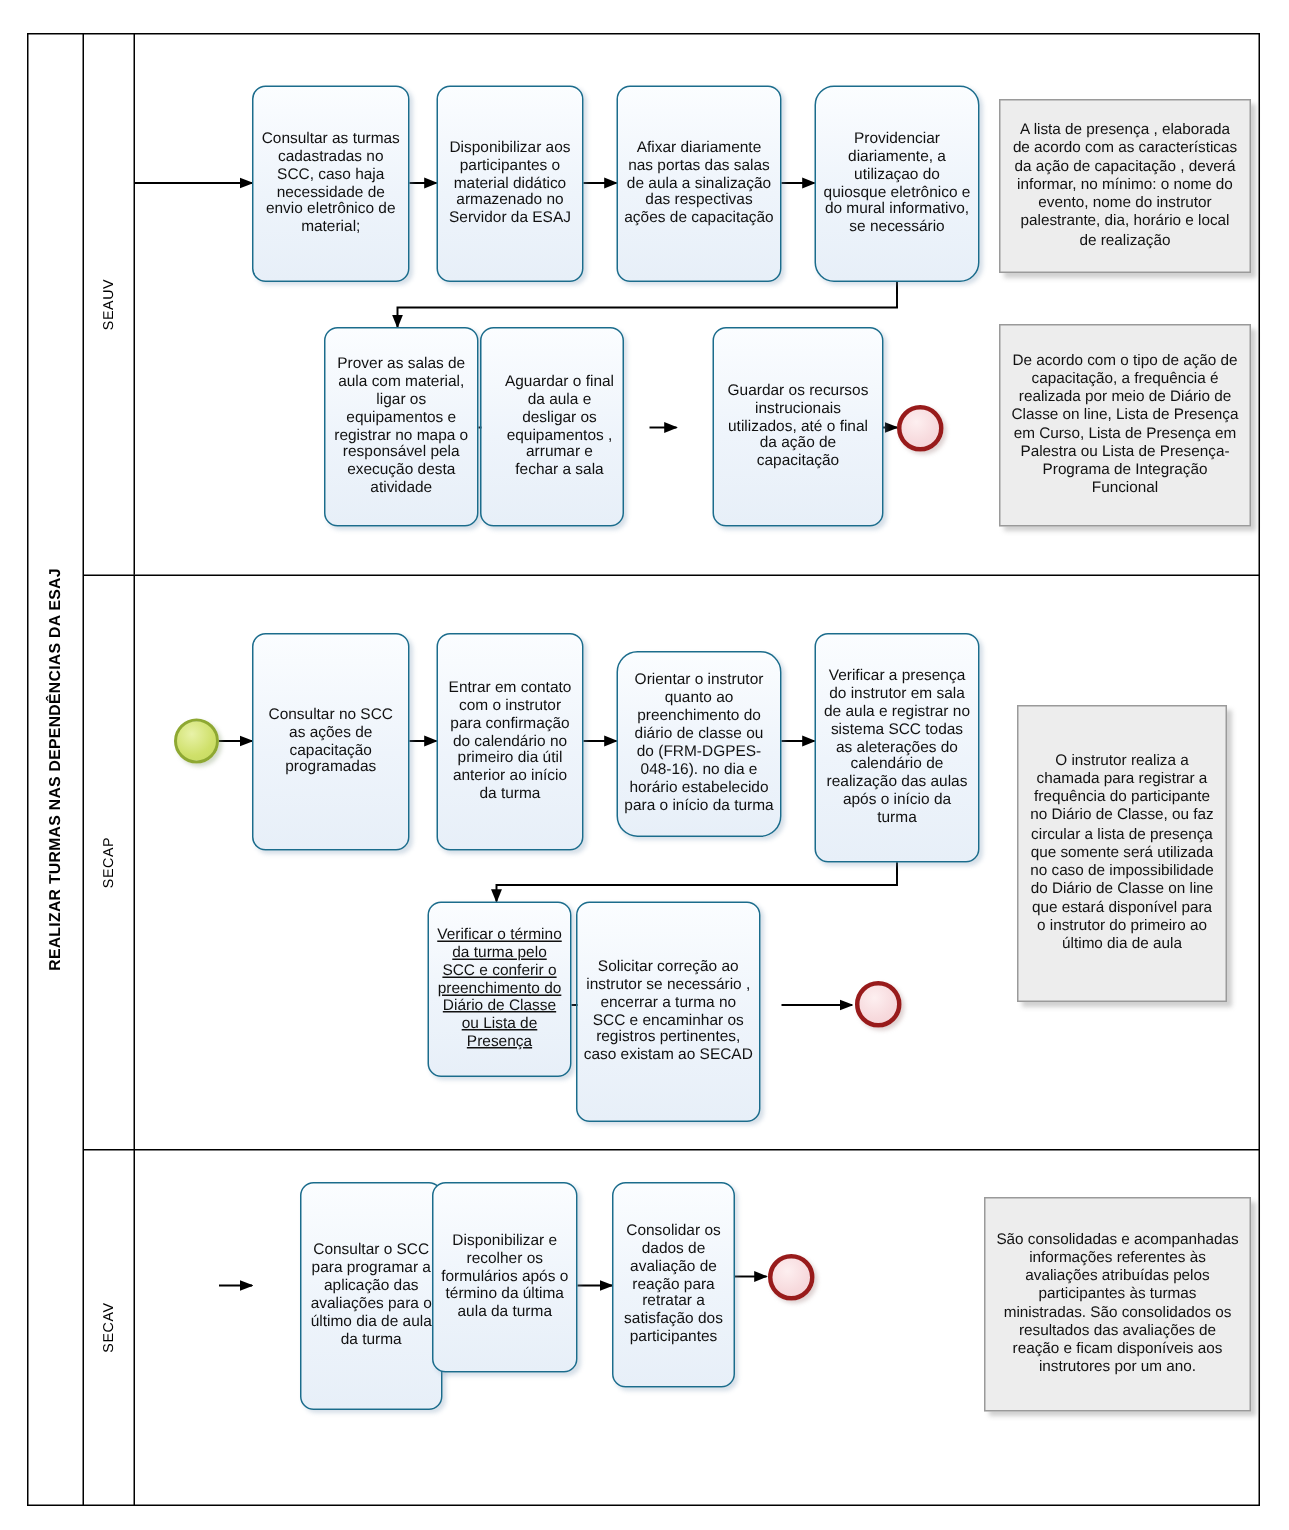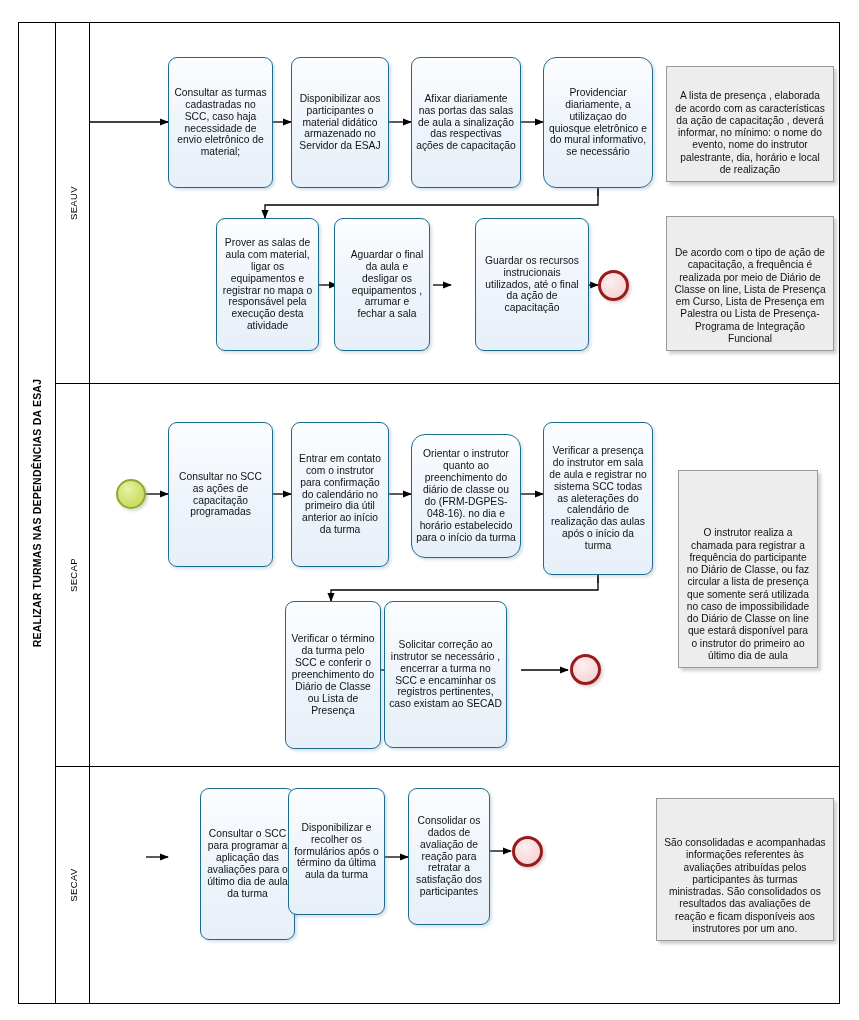--- a/index.html
+++ b/index.html
@@ -93,21 +93,21 @@
   .task span { display: block; width: 100%; }
 
   
   .note {
     position: absolute;
     box-sizing: border-box;
     border: 1px solid #9a9a9a;
     background: #ededed;
     box-shadow: 3px 3px 3px rgba(150,150,150,0.45);
     display: flex;
-    align-items: flex-end;
+    align-items: center;
     justify-content: center;
     padding: 5px 7px;
     text-align: center;
     font-size: 10.2px;
     line-height: 1.2;
     color: #111111;
   }
   .note span { display: block; width: 100%; }
 
   
@@ -211,21 +211,21 @@
   <div class="task" style="left:411px;top:57px;width:110px;height:131px;">
     <span>Afixar  diariamente nas portas das salas de aula a sinalização das respectivas ações de capacitação</span>
   </div>
   <div class="task" style="left:543px;top:57px;width:110px;height:131px;border-radius:13px;">
     <span>Providenciar diariamente, a utilizaçao do quiosque eletrônico e do mural informativo, se necessário</span>
   </div>
 
   <div class="task" style="left:216px;top:218px;width:103px;height:133px;">
     <span>Prover as salas de aula com material, ligar os equipamentos e registrar no mapa o responsável pela execução desta atividade</span>
   </div>
-  <div class="task" style="left:334px;top:218px;width:96px;height:133px;padding-left:14px;">
+  <div class="task" style="left:320px;top:218px;width:96px;height:133px;padding-left:14px;">
     <span>Aguardar o final da aula e desligar os equipamentos , arrumar e fechar  a sala</span>
   </div>
   <div class="task" style="left:451px;top:218px;width:114px;height:133px;margin-left:24px;">
     <span>Guardar os recursos instrucionais utilizados, até o final da ação de capacitação</span>
   </div>
 
   <div class="event event-end" style="left:598px;top:270px;width:31px;height:31px;"></div>
 
   <div class="note" style="left:666px;top:66px;width:168px;height:116px;">
     <span>A lista de presença , elaborada de acordo  com as características da ação de capacitação , deverá informar, no mínimo:  o nome do evento, nome do instrutor palestrante, dia, horário e local de realização</span>
@@ -242,21 +242,21 @@
   <div class="task" style="left:291px;top:422px;width:98px;height:145px;">
     <span>Entrar  em contato com o instrutor  para confirmação do calendário no primeiro dia útil anterior ao início da turma</span>
   </div>
   <div class="task" style="left:411px;top:434px;width:110px;height:124px;border-radius:14px;">
     <span>Orientar  o instrutor  quanto ao preenchimento do diário de classe ou do (FRM-DGPES-048-16). no dia e horário estabelecido para o início da turma</span>
   </div>
   <div class="task" style="left:543px;top:422px;width:110px;height:153px;">
     <span>Verificar  a presença do instrutor em sala de aula e registrar  no sistema SCC todas as aleterações do calendário de realização das aulas após o início da turma</span>
   </div>
 
-  <div class="task" style="left:285px;top:601px;width:96px;height:148px;">
+  <div class="task" style="left:285px;top:601px;width:96px;height:117px;text-decoration:underline;">
     <span>Verificar o término da turma pelo SCC e conferir  o preenchimento do  Diário de Classe  ou Lista de Presença</span>
   </div>
   <div class="task" style="left:384px;top:601px;width:123px;height:147px;">
     <span>Solicitar  correção ao instrutor se necessário , encerrar a turma no SCC e encaminhar os registros pertinentes, caso existam ao SECAD</span>
   </div>
 
   <div class="event event-end" style="left:570px;top:654px;width:31px;height:31px;"></div>
 
   <div class="note" style="left:678px;top:470px;width:140px;height:198px;">
     <span>O instrutor realiza a chamada para registrar a frequência  do participante no Diário de Classe, ou faz circular  a lista de presença  que somente será utilizada no caso de impossibilidade do Diário de Classe on line que estará disponível para o instrutor   do primeiro ao último dia de aula</span>

